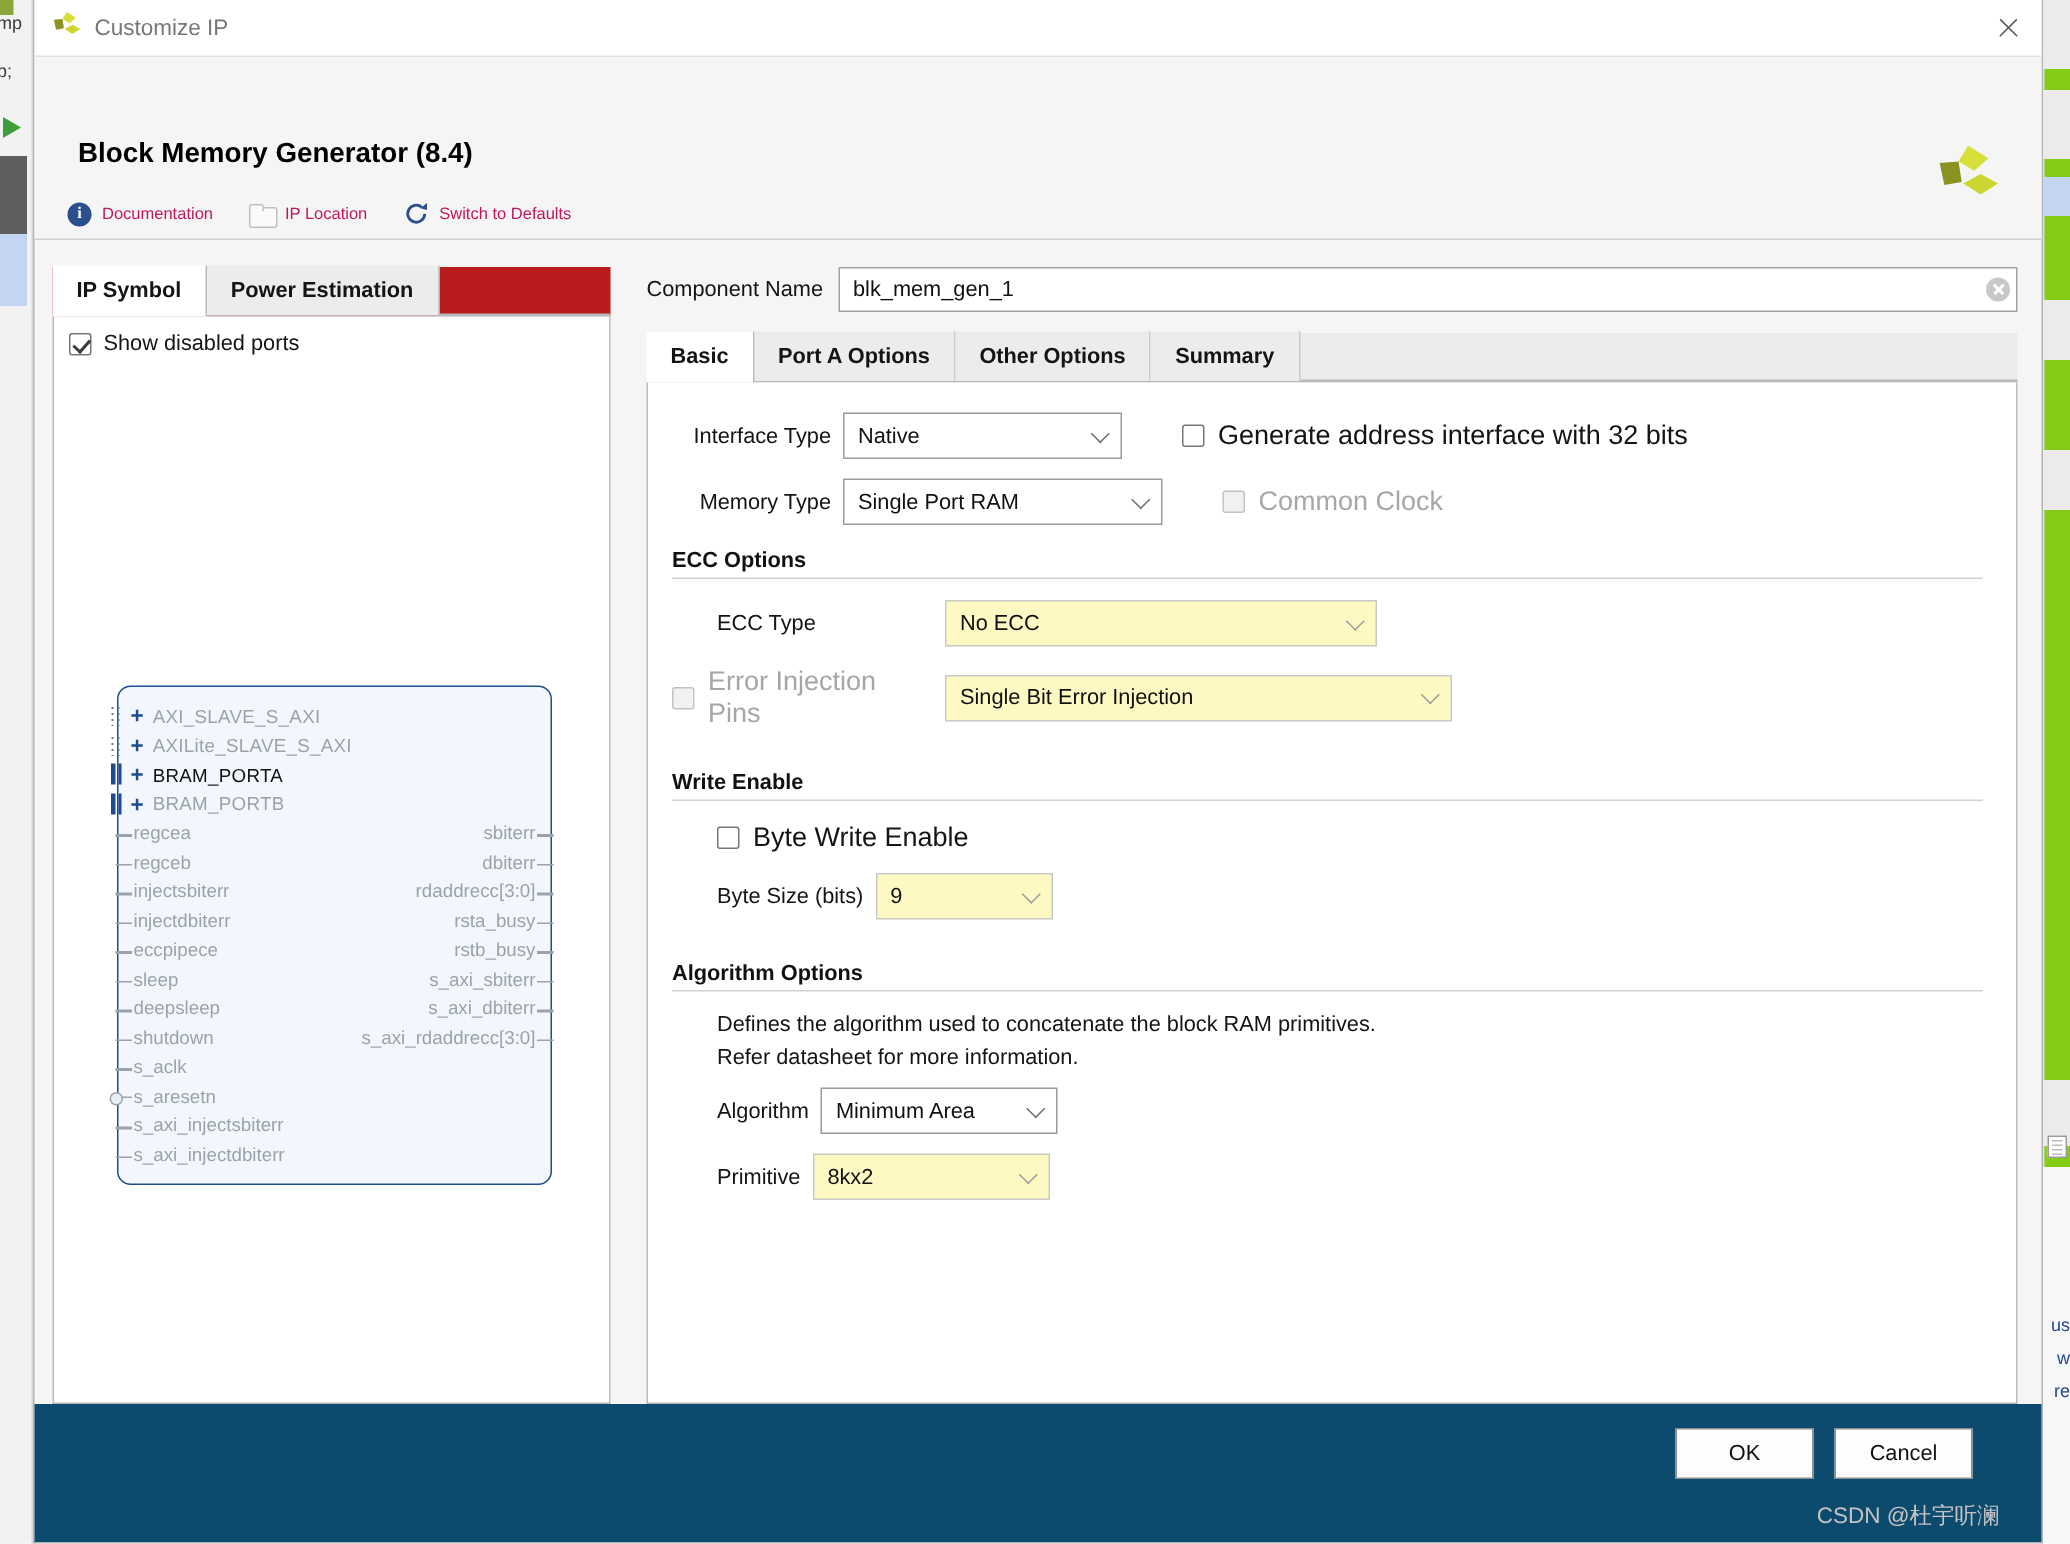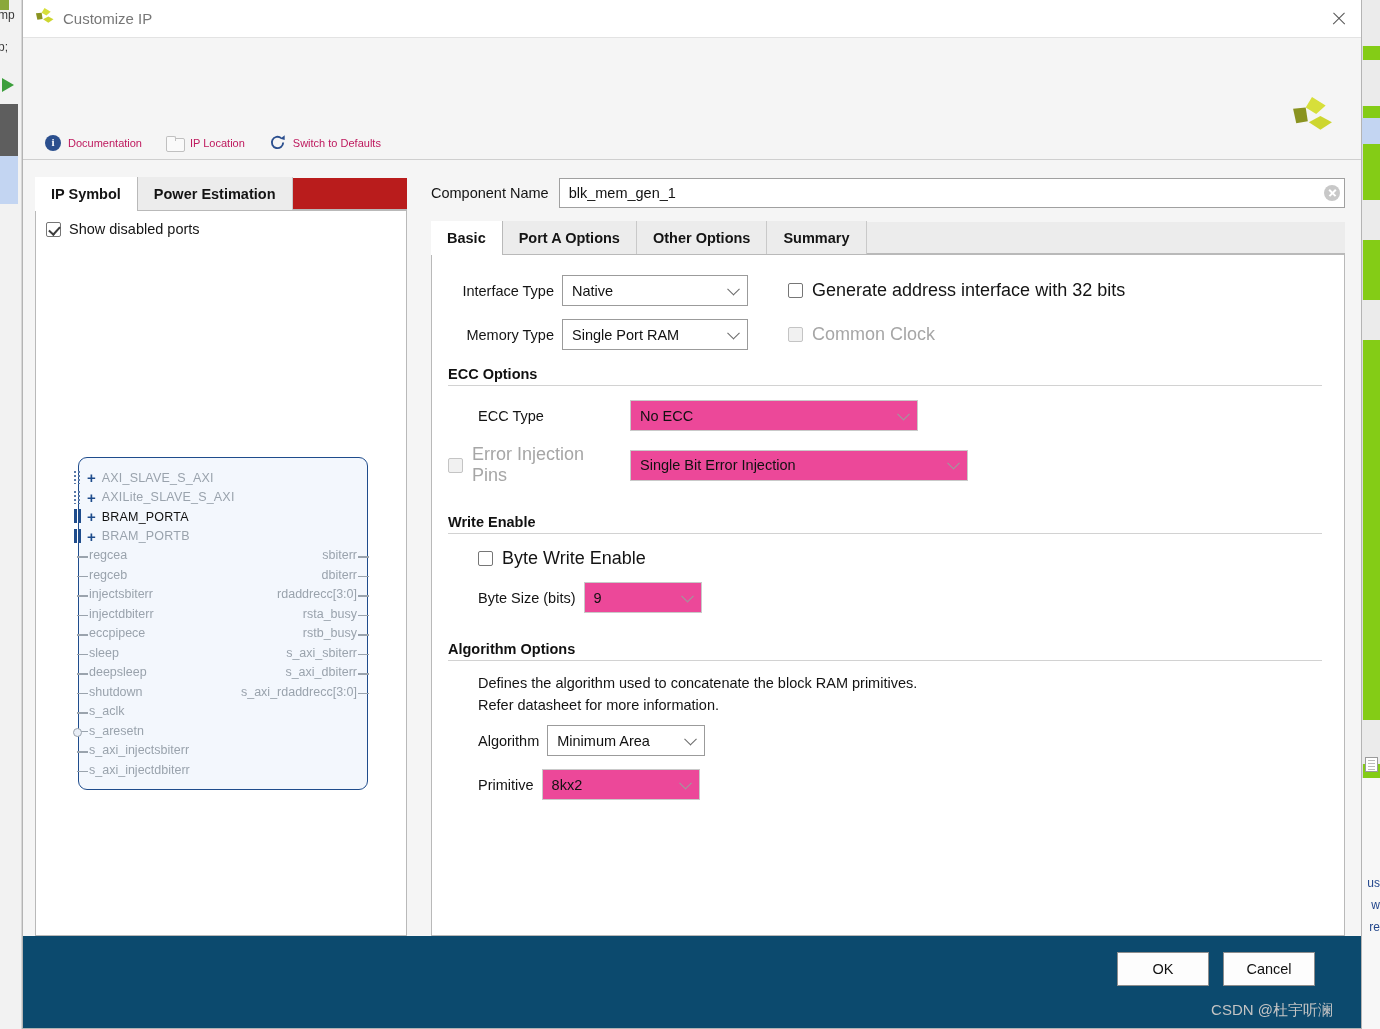--- a/index.html
+++ b/index.html
@@ -194,21 +194,21 @@
 
   
   .frow { display: flex; align-items: center; margin-bottom: 13px; }
   .flabel { font-size: 14.5px; color: #141414; text-align: right; white-space: nowrap; }
 
   .sel {
     position: relative; height: 31px; border: 1px solid #9b9b9b; background: #fff;
     display: flex; align-items: center; padding: 0 26px 0 9px; font-size: 14.5px; color: #111;
     cursor: pointer; white-space: nowrap; overflow: hidden;
   }
-  .sel.gray { background: #ec4899; border-color: #c9c9c9; }
+  .sel.gray { background: #fef9c3; border-color: #c9c9c9; }
   .sel .caret {
     position: absolute; right: 9px; top: 50%; width: 9px; height: 9px;
     border-right: 1.6px solid #6b6b6b; border-bottom: 1.6px solid #6b6b6b;
     transform: translateY(-70%) rotate(45deg);
   }
   .sel.gray .caret { border-color: #9c9c9c; }
 
   .cbrow { display: flex; align-items: center; gap: 9px; }
   .cbtext { font-size: 18px; color: #141414; }
   .cbtext.dis { color: #a6a6a6; }
@@ -271,20 +271,21 @@
       </svg>
     </span>
     <span class="title-text">Customize IP</span>
     <span class="title-spacer"></span>
     <span class="close-btn">
       <span class="close-glyph"></span>
     </span>
   </div>
 
   <div class="header">
+    <div class="header-title">Block Memory Generator (8.4)</div>
 
     <span class="xlogo">
       <svg width="42" height="42" viewBox="0 0 40 40">
         <polygon points="20,2 33,10 24,18 14,12" fill="#d7df3a"></polygon>
         <polygon points="2,13 14,12 16,25 5,27" fill="#8a9320"></polygon>
         <polygon points="17,26 28,20 39,26 28,33" fill="#cdd630"></polygon>
       </svg>
     </span>
 
     <div class="toolbar">
@@ -407,21 +408,21 @@
             <span class="caret"></span>
           </span>
           <span class="cbrow" style="margin-left:40px;">
             <span class="chk"></span>
             <span class="cbtext">Generate address interface with 32 bits</span>
           </span>
         </div>
 
         <div class="frow">
           <span class="flabel" style="width:106px;">Memory Type</span>
-          <span class="sel" style="width:186px;margin-left:8px;text-align:right;">
+          <span class="sel" style="width:213px;margin-left:8px;text-align:right;">
             <span>Single Port RAM</span>
             <span class="caret"></span>
           </span>
           <span class="cbrow" style="margin-left:40px;">
             <span class="chk disabled"></span>
             <span class="cbtext dis">Common Clock</span>
           </span>
         </div>
 
         <div class="section-title">ECC Options</div>

